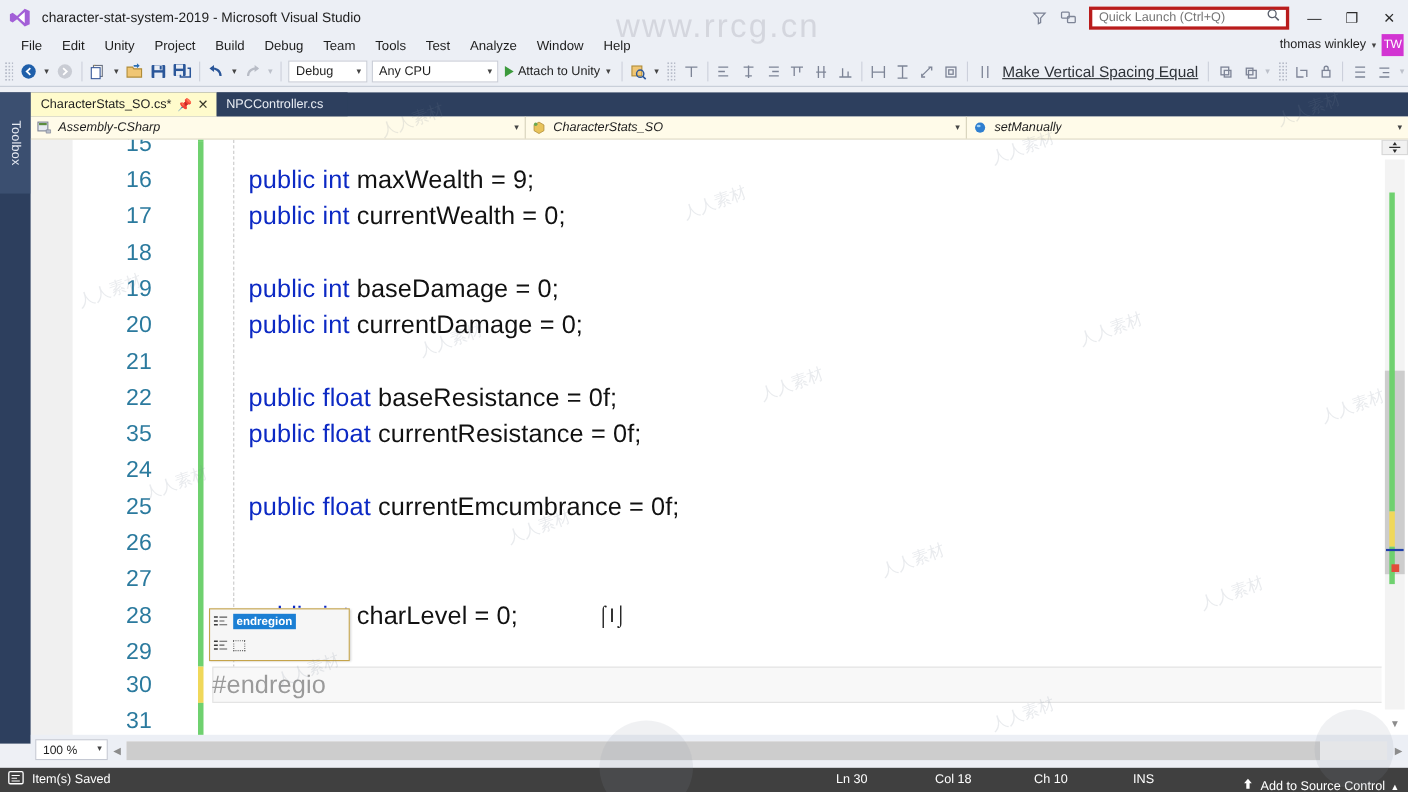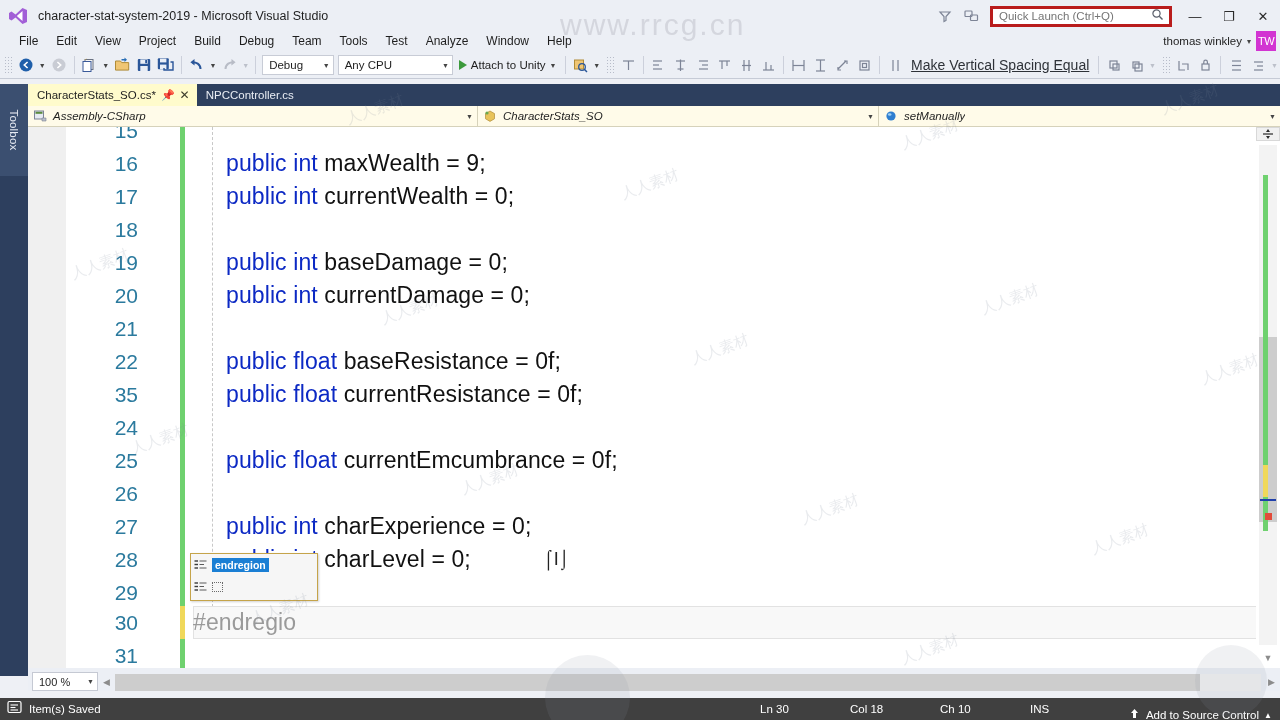--- a/index.html
+++ b/index.html
@@ -369,21 +369,21 @@
       <div class="win-btn">—</div>
       <div class="win-btn">❐</div>
       <div class="win-btn close-btn">✕</div>
     </div>
   </div>
 
   <div class="menubar">
     <div style="width:10px"></div>
     <div class="menu-item">File</div>
     <div class="menu-item">Edit</div>
-    <div class="menu-item">View</div>
+    <div class="menu-item">Unity</div>
     <div class="menu-item">Project</div>
     <div class="menu-item">Build</div>
     <div class="menu-item">Debug</div>
     <div class="menu-item">Team</div>
     <div class="menu-item">Tools</div>
     <div class="menu-item">Test</div>
     <div class="menu-item">Analyze</div>
     <div class="menu-item">Window</div>
     <div class="menu-item">Help</div>
 
@@ -702,21 +702,20 @@
     <div class="ln" style="top:479px">30</div>
     <div class="ln" style="top:512px">31</div>
 
     <div class="code-line" style="top:20px"><span class="kw">public int </span><span class="pl">maxWealth = 9;</span></div>
     <div class="code-line" style="top:53px"><span class="kw">public int </span><span class="pl">currentWealth = 0;</span></div>
     <div class="code-line" style="top:119px"><span class="kw">public int </span><span class="pl">baseDamage = 0;</span></div>
     <div class="code-line" style="top:152px"><span class="kw">public int </span><span class="pl">currentDamage = 0;</span></div>
     <div class="code-line" style="top:218px"><span class="kw">public float </span><span class="pl">baseResistance = 0f;</span></div>
     <div class="code-line" style="top:251px"><span class="kw">public float </span><span class="pl">currentResistance = 0f;</span></div>
     <div class="code-line" style="top:317px"><span class="kw">public float </span><span class="pl">currentEmcumbrance = 0f;</span></div>
-    <div class="code-line" style="top:383px"><span class="kw">public int </span><span class="pl">charExperience = 0;</span></div>
     <div class="code-line" style="top:416px"><span class="kw">public int </span><span class="pl">charLevel = 0;</span></div>
     <div class="code-line" style="top:479px;left:165px"><span class="gray">#endregio</span></div>
 
     <div class="caret-text" style="left:515px;top:416px">⌠I⌡</div>
 
     <div class="intellisense" style="left:162px; top:426px">
       <div class="is-row sel">
         <span class="is-ico">
           <svg width="15" height="14" viewBox="0 0 15 14">
             <line x1="1.5" y1="3" x2="5" y2="3" stroke="#3a3a3a" stroke-width="1.4"></line>

